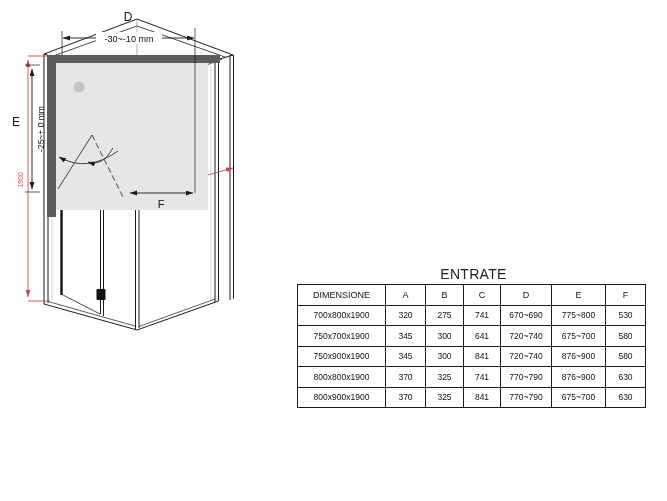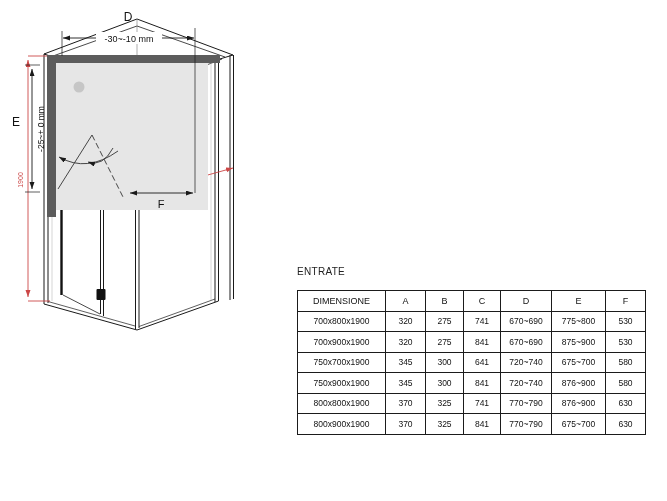--- a/index.html
+++ b/index.html
@@ -2,22 +2,22 @@
 <html><head>
 <meta charset="utf-8">
 <style>
   html,body{margin:0;padding:0;background:#fff;}
   .canvas{position:relative;width:667px;height:501px;background:#ffffff;overflow:hidden;
           font-family:"Liberation Sans",sans-serif;color:#1a1a1a;}
   svg{position:absolute;}
   .iso-svg{left:0;top:85;}
   .top-svg{left:358;top:5;}
   .tbl-wrap{position:absolute;left:297px;top:266px;width:354px;}
-  .tbl-note{font-size:10px;text-align:left;color:#222;letter-spacing:.3px;height:12px;
-            padding-right:1px;margin-bottom:12px;}
+  .tbl-note{font-size:14px;text-align:center;color:#222;letter-spacing:.3px;height:12px;
+            padding-right:1px;margin-bottom:6px;}
   table.size{border-collapse:collapse;width:282px;table-layout:fixed;}
   table.size th,table.size td{border:1px solid #1b1b1b;font-size:8.5px;font-weight:400;
       text-align:center;vertical-align:middle;height:19.5px;padding:0;color:#111;
       white-space:nowrap;overflow:hidden;}
   table.size th{font-size:9px;}
   .c0{width:88px}.c1{width:40px}.c2{width:38px}.c3{width:37px}.c4{width:51px}.c5{width:54px}.c6{width:40px}
 </style>
 </head>
 <body>
 
@@ -140,29 +140,20 @@
       <tr>
         <td>700x800x1900</td>
         <td>320</td>
         <td>275</td>
         <td>741</td>
         <td>670~690</td>
         <td>775~800</td>
         <td>530</td>
       </tr>
       <tr>
-        <td>700x900x1900</td>
-        <td>320</td>
-        <td>275</td>
-        <td>841</td>
-        <td>670~690</td>
-        <td>875~900</td>
-        <td>530</td>
-      </tr>
-      <tr>
         <td>750x700x1900</td>
         <td>345</td>
         <td>300</td>
         <td>641</td>
         <td>720~740</td>
         <td>675~700</td>
         <td>580</td>
       </tr>
       <tr>
         <td>750x900x1900</td>

